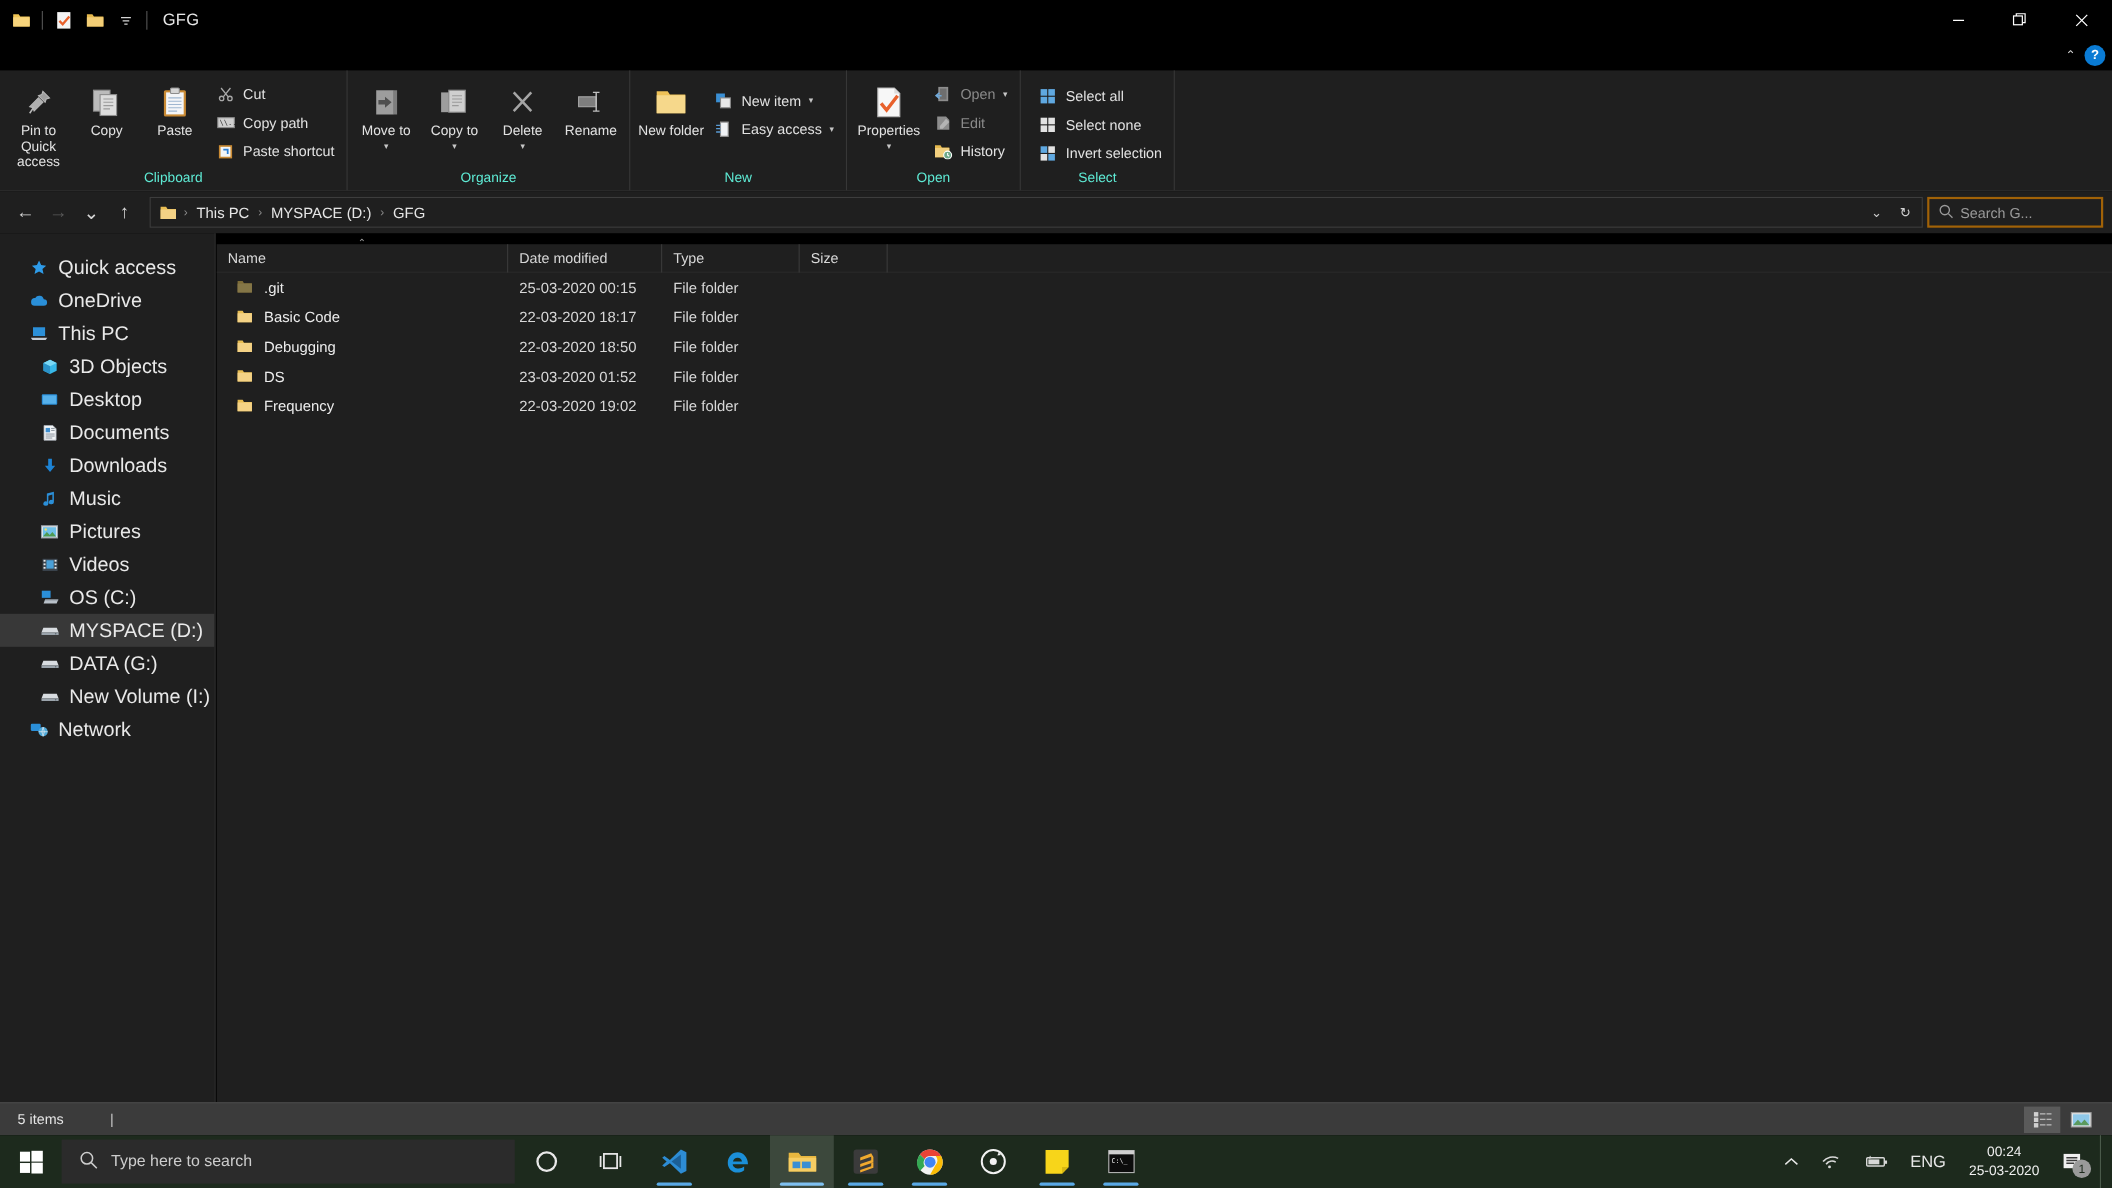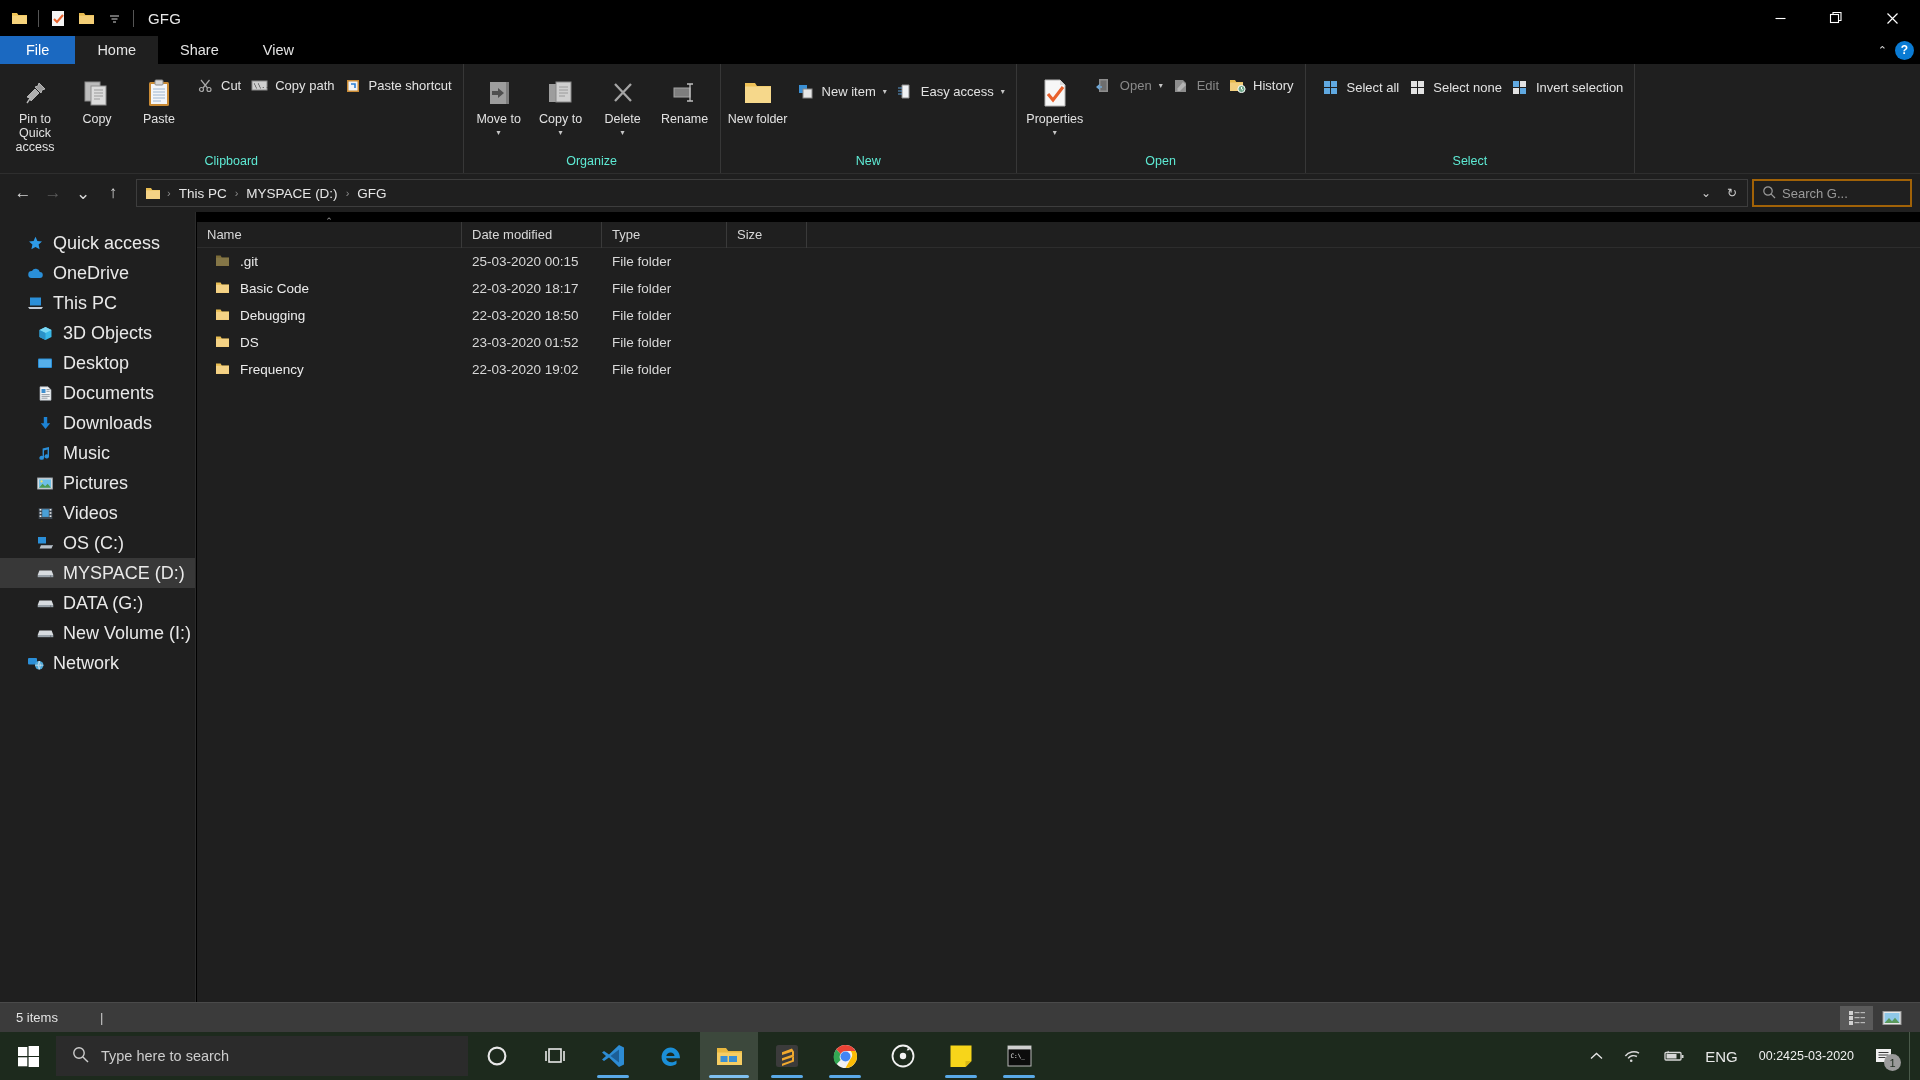--- a/index.html
+++ b/index.html
@@ -68,21 +68,21 @@
   .rgroup-label {
     text-align: center; color: #5eead4; font-size: 12.5px;
     height: 22px; line-height: 20px;
   }
   .bigbtn {
     width: 62px; display: flex; flex-direction: column; align-items: center;
     padding: 4px 2px; color: #e2e2e2; font-size: 12.5px; text-align: center;
     line-height: 14px;
   }
   .bigbtn .glyph { height: 38px; display: flex; align-items: center; }
-  .smallcol { display: flex; flex-direction: row; padding-left: 4px; padding-top: 2px; }
+  .smallcol { display: flex; flex-direction: column; padding-left: 4px; padding-top: 2px; }
   .smallbtn {
     display: flex; align-items: center; gap: 7px; height: 26px;
     padding: 0 7px 0 2px; color: #e2e2e2; font-size: 13px; white-space: nowrap;
   }
   .smallbtn .sglyph { width: 18px; display: flex; justify-content: center; }
   .dim { color: #8a8a8a; }
   .caret { font-size: 8px; color: #c6c6c6; }
 
   
   .addrbar {
@@ -200,21 +200,21 @@
   }
   .tray {
     margin-left: auto; display: flex; align-items: center; gap: 2px;
     padding-right: 4px; color: #e8e8e8;
   }
   .trayitem {
     height: 48px; display: flex; align-items: center; justify-content: center;
     padding: 0 9px;
   }
   .clock {
-    display: flex; align-items: center;
+    display: flex; flex-direction: column; align-items: center;
     justify-content: center; font-size: 12.5px; line-height: 17px;
     padding: 0 10px; height: 48px; color: #f0f0f0;
   }
   .notif { position: relative; padding: 0 12px 0 8px; height: 48px;
     display: flex; align-items: center; }
   .notif-badge {
     position: absolute; right: 6px; bottom: 9px; width: 17px; height: 17px;
     border-radius: 50%; background: #9a9a9a; color: #1d2a1d; font-size: 11px;
     display: flex; align-items: center; justify-content: center;
   }
@@ -267,26 +267,20 @@
           </svg>
       </div>
       <div class="wc wc-close">
         <svg width="13" height="13" viewBox="0 0 13 13">
             <path d="M1.5 1.5l10 10M11.5 1.5l-10 10" stroke="#fff" stroke-width="1.2"></path>
           </svg>
       </div>
     </div>
   </div>
 
-  <div class="tabstrip">
-    <div class="tab tab-file">File</div>
-    <div class="tab tab-active">Home</div>
-    <div class="tab">Share</div>
-    <div class="tab">View</div>
-  </div>
   <div class="ribbon-right">
     <span style="color:#d8d8d8;font-size:11px;">⌃</span>
     <span class="help-btn">?</span>
   </div>
 
   <div class="ribbon">
 
     <div class="rgroup">
       <div class="rgroup-body">
         <div class="bigbtn">

